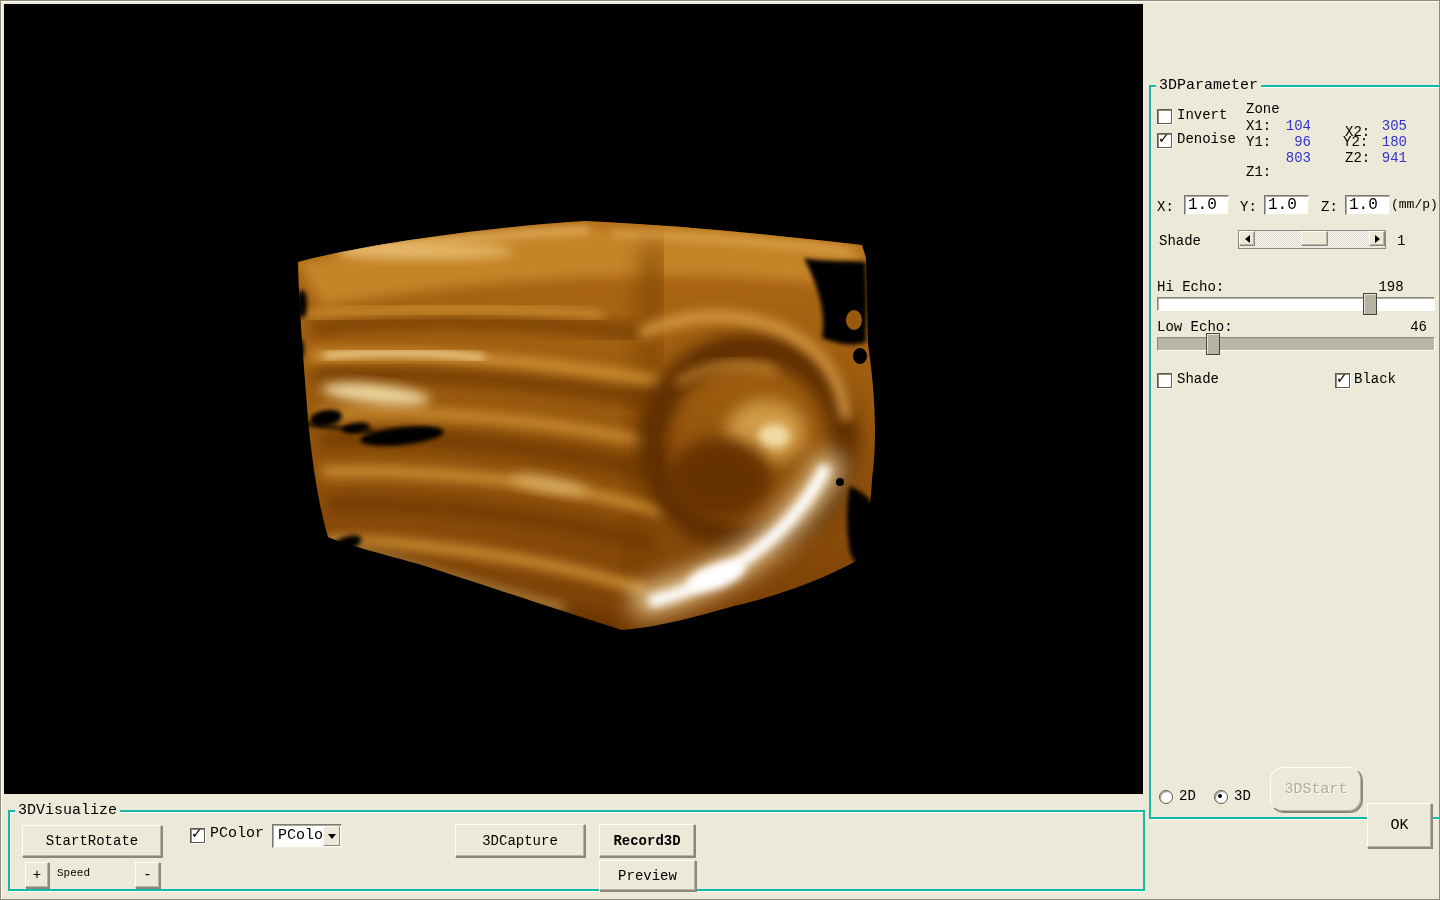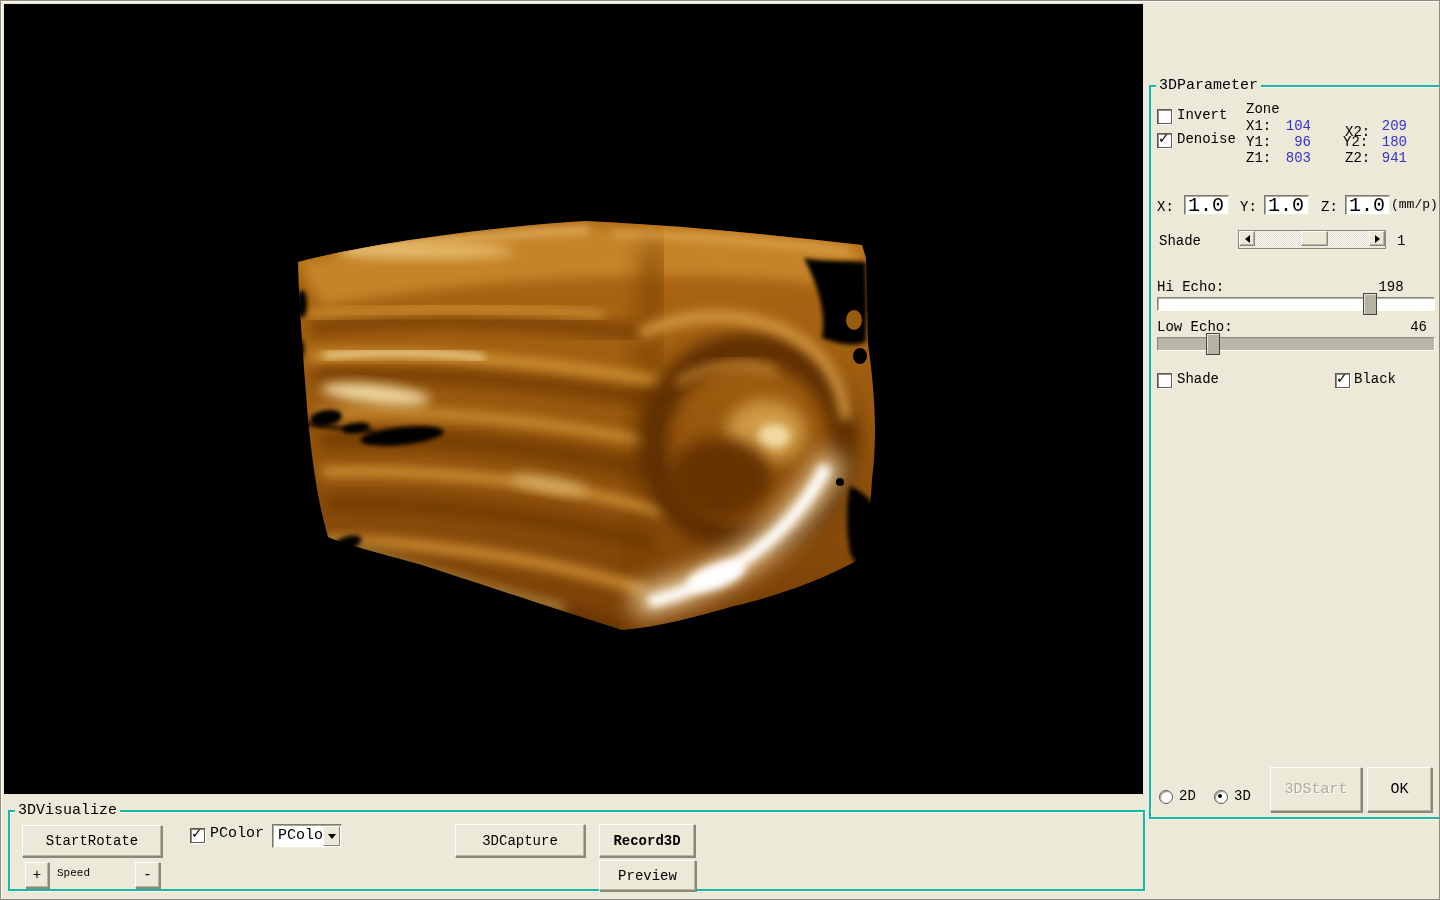--- a/index.html
+++ b/index.html
@@ -25,24 +25,24 @@
   .cb.on .glyph{display:block;}
   .radio{position:absolute;width:12px;height:12px;border-radius:50%;background:#fff;border:1px solid #5c5a50;
       box-shadow:inset 1px 1px 1px #9d9a8c;}
   .radio .dot{display:none;position:absolute;left:3px;top:3px;width:4px;height:4px;border-radius:50%;background:#000;}
   .radio.on .dot{display:block;}
   
   .btn{position:absolute;background:#ece9d8;border:1px solid #8a8878;border-top-color:#fffef8;border-left-color:#fffef8;
       box-shadow:inset -1px -1px 0 #b7b4a4,1px 1px 0 #8a8878;
       display:flex;align-items:center;justify-content:center;cursor:pointer;font-size:15px;white-space:nowrap;}
   .btn.small{font-size:14px;}
-  .btn.disabled{color:#aeab9c;text-shadow:1px 1px 0 #fffef6;cursor:default;}
+  .btn.disabled{color:#aeab9c;text-shadow:1px 1px 0 #fffef6;cursor:default;border-radius:13px;}
   
   .edit{position:absolute;background:#fff;border:1px solid #7c7a6a;border-bottom-color:#f0eddd;border-right-color:#f0eddd;
-      box-shadow:inset 1px 1px 0 #aca99a;font:inherit;font-size:20px;padding:0 0 0 3px;outline:none;}
+      box-shadow:inset 1px 1px 0 #aca99a;font:inherit;font-size:16px;padding:0 0 0 3px;outline:none;}
   
   .slider-track{position:absolute;height:12px;background:#fff;border:1px solid #8b8979;border-bottom-color:#fffef8;border-right-color:#fffef8;
       box-shadow:inset 1px 1px 0 #b2af9f;}
   .slider-track.gray{background:#b9b6a8;}
   .slider-thumb{position:absolute;top:-5px;width:12px;height:20px;background:#b5b2a4;border:1px solid #45433a;
       box-shadow:inset 1px 1px 0 #e6e3d4;}
   
   .scrollbar{position:absolute;height:17px;border:1px solid #8b8979;
       background:repeating-conic-gradient(#ffffff 0% 25%,#d9d6c5 0% 50%) 0 0/2px 2px;}
   .sb-btn{position:absolute;top:0;width:16px;height:15px;background:#ece9d8;border:1px solid #8a8878;
@@ -165,26 +165,26 @@
   <span class="lbl" style="left:26px;top:20px;">Invert</span>
   <span class="cb on" style="left:6px;top:46px;">
       <span class="glyph">✓</span>
     </span>
   <span class="lbl" style="left:26px;top:44px;">Denoise</span>
 
   <span class="lbl" style="left:95px;top:14px;">Zone</span>
   <span class="lbl" style="left:95px;top:31px;">X1:</span>
   <span class="lbl val" style="left:126px;top:31px;width:34px;text-align:right;">104</span>
   <span class="lbl" style="left:194px;top:37px;text-align:right;">X2:</span>
-  <span class="lbl val" style="left:222px;top:31px;width:34px;text-align:right;">209</span>
+  <span class="lbl val" style="left:222px;top:31px;width:34px;text-align:right;">305</span>
   <span class="lbl" style="left:95px;top:47px;">Y1:</span>
   <span class="lbl val" style="left:126px;top:47px;width:34px;text-align:right;">96</span>
   <span class="lbl" style="left:192px;top:47px;">Y2:</span>
   <span class="lbl val" style="left:222px;top:47px;width:34px;text-align:right;">180</span>
-  <span class="lbl" style="left:95px;top:63px;text-align:right;">Z1:</span>
+  <span class="lbl" style="left:95px;top:77px;text-align:right;">Z1:</span>
   <span class="lbl val" style="left:126px;top:63px;width:34px;text-align:right;">803</span>
   <span class="lbl" style="left:194px;top:63px;">Z2:</span>
   <span class="lbl val" style="left:222px;top:63px;width:34px;text-align:right;">941</span>
 
   <span class="lbl" style="left:6px;top:112px;">X:</span>
   <input class="edit" style="left: 33px; top: 108px; width: 40px; height: 18px;" value="1.0">
   <span class="lbl" style="left:89px;top:112px;">Y:</span>
   <input class="edit" style="left: 113px; top: 108px; width: 40px; height: 18px;" value="1.0">
   <span class="lbl" style="left:170px;top:112px;">Z:</span>
   <input class="edit" style="left: 194px; top: 108px; width: 40px; height: 18px;" value="1.0">
@@ -222,21 +222,21 @@
   <span class="lbl" style="left:203px;top:284px;">Black</span>
 
   <span class="radio" style="left:8px;top:703px;"></span>
   <span class="lbl" style="left:28px;top:701px;">2D</span>
   <span class="radio on" style="left:63px;top:703px;">
       <span class="dot"></span>
     </span>
   <span class="lbl" style="left:83px;top:701px;">3D</span>
 
   <div class="btn disabled" style="left:119px;top:680px;width:90px;height:43px;">3DStart</div>
-  <div class="btn" style="left:216px;top:680px;width:63px;height:43px;">OK</div>
+  <div class="btn" style="left:216px;top:716px;width:63px;height:43px;">OK</div>
 </div>
 
 <div class="groupbox" style="left:8px;top:810px;width:1133px;height:77px;">
   <span class="gb-title">3DVisualize</span>
 
   <div class="btn small" style="left:12px;top:13px;width:138px;height:30px;">StartRotate</div>
 
   <span class="cb on" style="left:180px;top:16px;">
       <span class="glyph">✓</span>
     </span>

